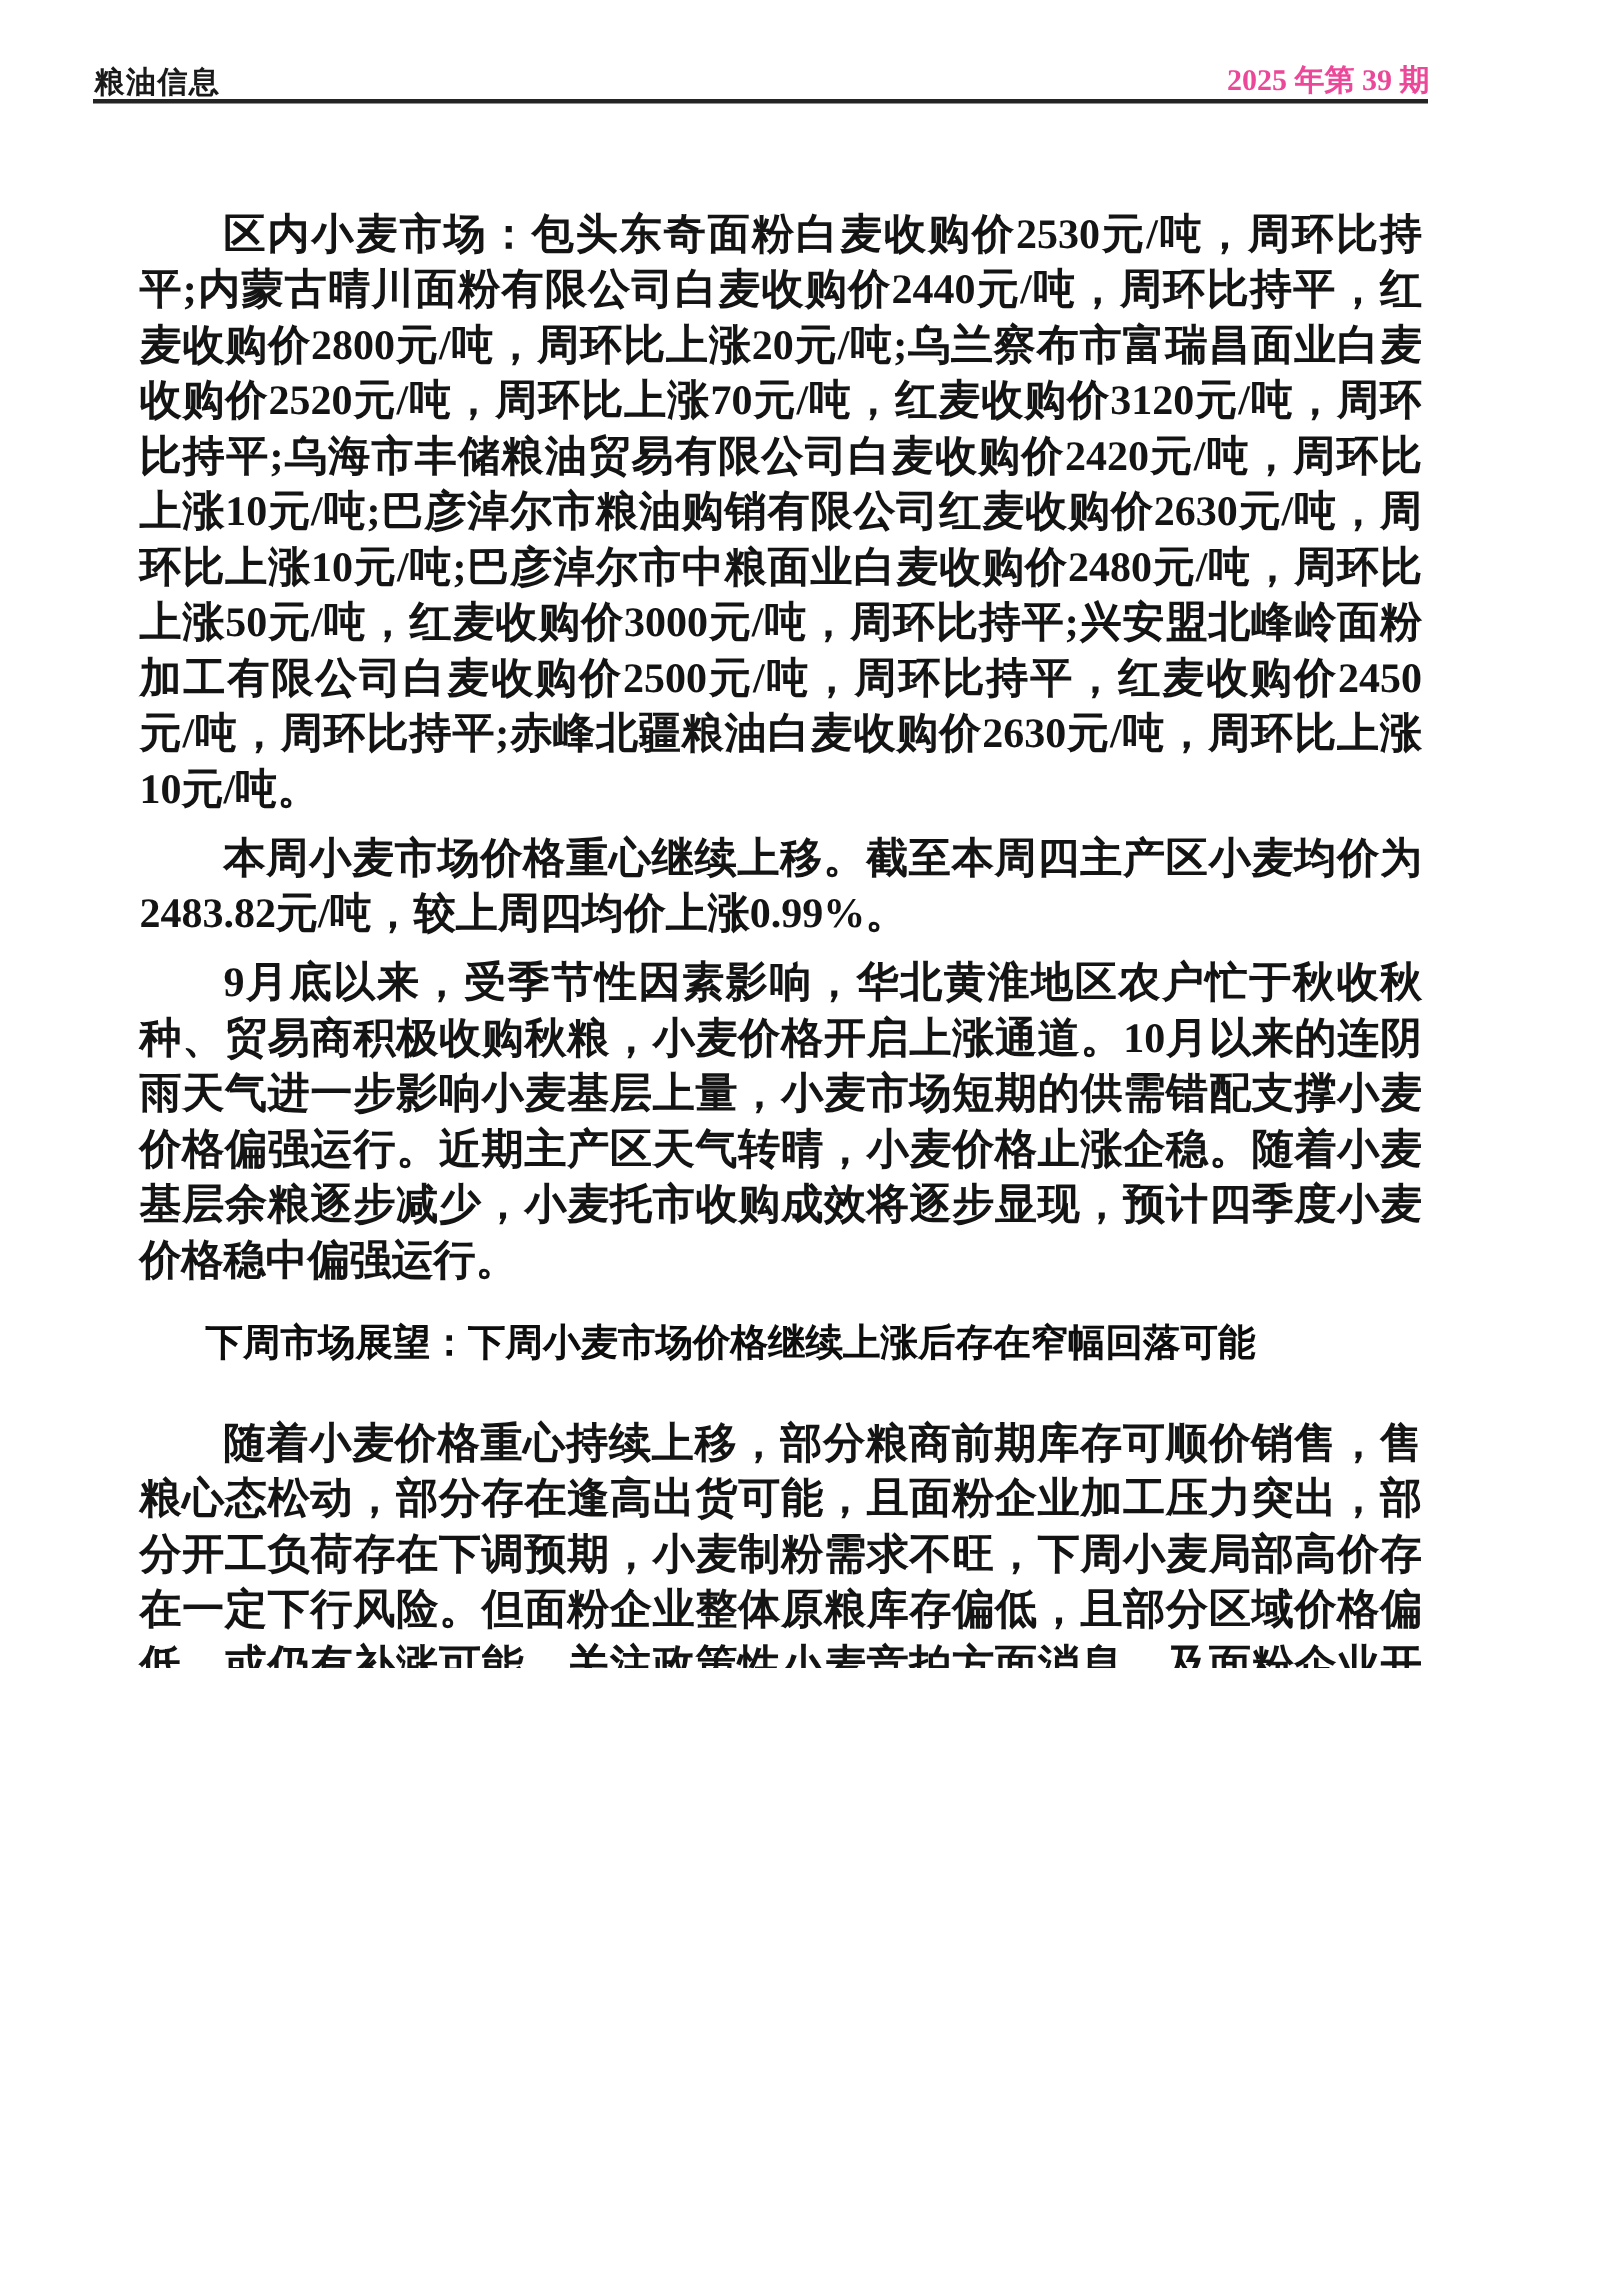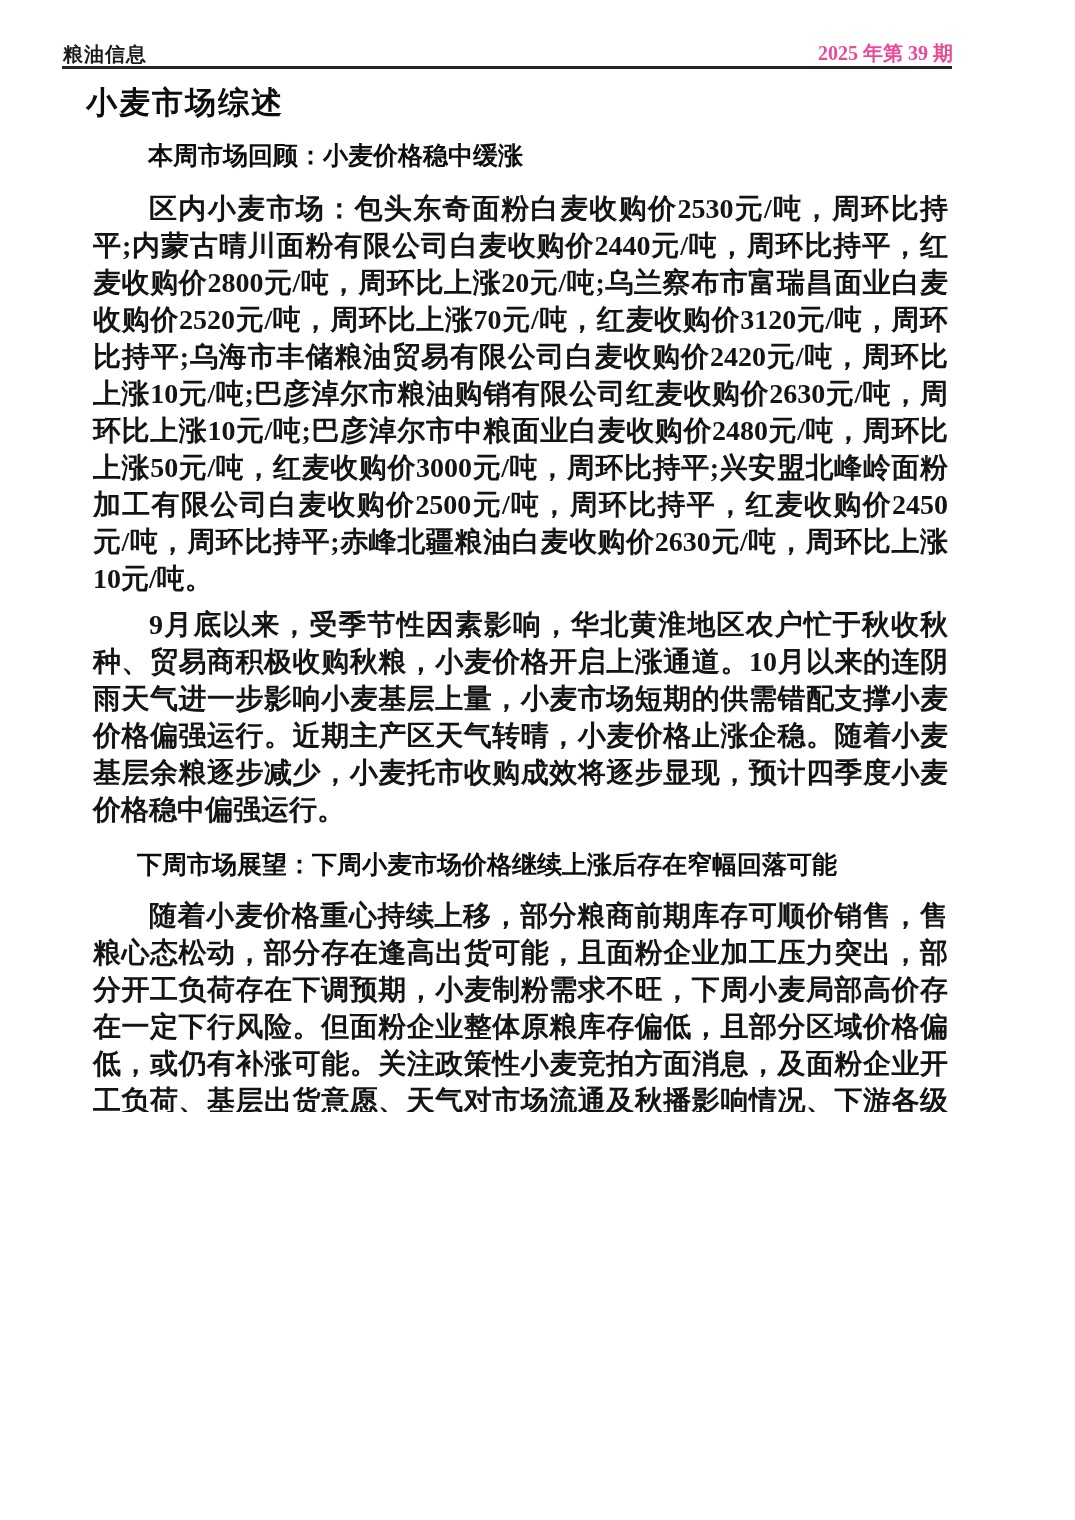--- a/index.html
+++ b/index.html
@@ -58,21 +58,21 @@
     color: #141414;
   }
   .content h2 {
     margin: 0 0 16px 0;
     font-size: 25px;
     line-height: 36px;
     font-weight: 700;
     color: #0d0d0d;
   }
   .content h2.h2-review  { padding-left: 55px; }
-  .content h2.h2-outlook { padding-left: 44px; margin-top: 19px; margin-bottom: 14px; }
+  .content h2.h2-outlook { padding-left: 44px; margin-top: 19px; margin-bottom: 30px; }
   .content p {
     margin: 0 0 9px 0;
     text-align: justify;
     text-justify: inter-ideograph;
     text-indent: 2em;
     font-weight: bold;
   }
   .content p:nth-of-type(4) { margin-top: 9px; }
 
   
@@ -106,28 +106,27 @@
 <body>
 
 <div class="page">
 
   <span class="hdr-left">粮油信息</span>
 
   <span class="hdr-right">2025 年第 39 期</span>
 
   <div class="hdr-rule"></div>
 
-  <h1 class="title">小麦市场综述</h1>
 
   <div class="content">
 
-    <h2 class="h2-review">本周市场回顾：小麦价格稳中缓涨</h2>
 
     <p>区内小麦市场：包头东奇面粉白麦收购价2530元/吨，周环比持平;内蒙古晴川面粉有限公司白麦收购价2440元/吨，周环比持平，红麦收购价2800元/吨，周环比上涨20元/吨;乌兰察布市富瑞昌面业白麦收购价2520元/吨，周环比上涨70元/吨，红麦收购价3120元/吨，周环比持平;乌海市丰储粮油贸易有限公司白麦收购价2420元/吨，周环比上涨10元/吨;巴彦淖尔市粮油购销有限公司红麦收购价2630元/吨，周环比上涨10元/吨;巴彦淖尔市中粮面业白麦收购价2480元/吨，周环比上涨50元/吨，红麦收购价3000元/吨，周环比持平;兴安盟北峰岭面粉加工有限公司白麦收购价2500元/吨，周环比持平，红麦收购价2450元/吨，周环比持平;赤峰北疆粮油白麦收购价2630元/吨，周环比上涨10元/吨。</p>
 
+    <p>本周小麦市场价格重心继续上移。截至本周四主产区小麦均价为2483.82元/吨，较上周四均价上涨0.99%。</p>
 
     <p>9月底以来，受季节性因素影响，华北黄淮地区农户忙于秋收秋种、贸易商积极收购秋粮，小麦价格开启上涨通道。10月以来的连阴雨天气进一步影响小麦基层上量，小麦市场短期的供需错配支撑小麦价格偏强运行。近期主产区天气转晴，小麦价格止涨企稳。随着小麦基层余粮逐步减少，小麦托市收购成效将逐步显现，预计四季度小麦价格稳中偏强运行。</p>
 
 
     <h2 class="h2-outlook">下周市场展望：下周小麦市场价格继续上涨后存在窄幅回落可能</h2>
 
     <p>随着小麦价格重心持续上移，部分粮商前期库存可顺价销售，售粮心态松动，部分存在逢高出货可能，且面粉企业加工压力突出，部分开工负荷存在下调预期，小麦制粉需求不旺，下周小麦局部高价存在一定下行风险。但面粉企业整体原粮库存偏低，且部分区域价格偏低，或仍有补涨可能。关注政策性小麦竞拍方面消息，及面粉企业开工负荷、基层出货意愿、天气对市场流通及秋播影响情况、下游各级主体补库意愿等。预计下周全国小麦价格运行区间或在2482-2490元/吨之间。</p>
 
   </div>
 

